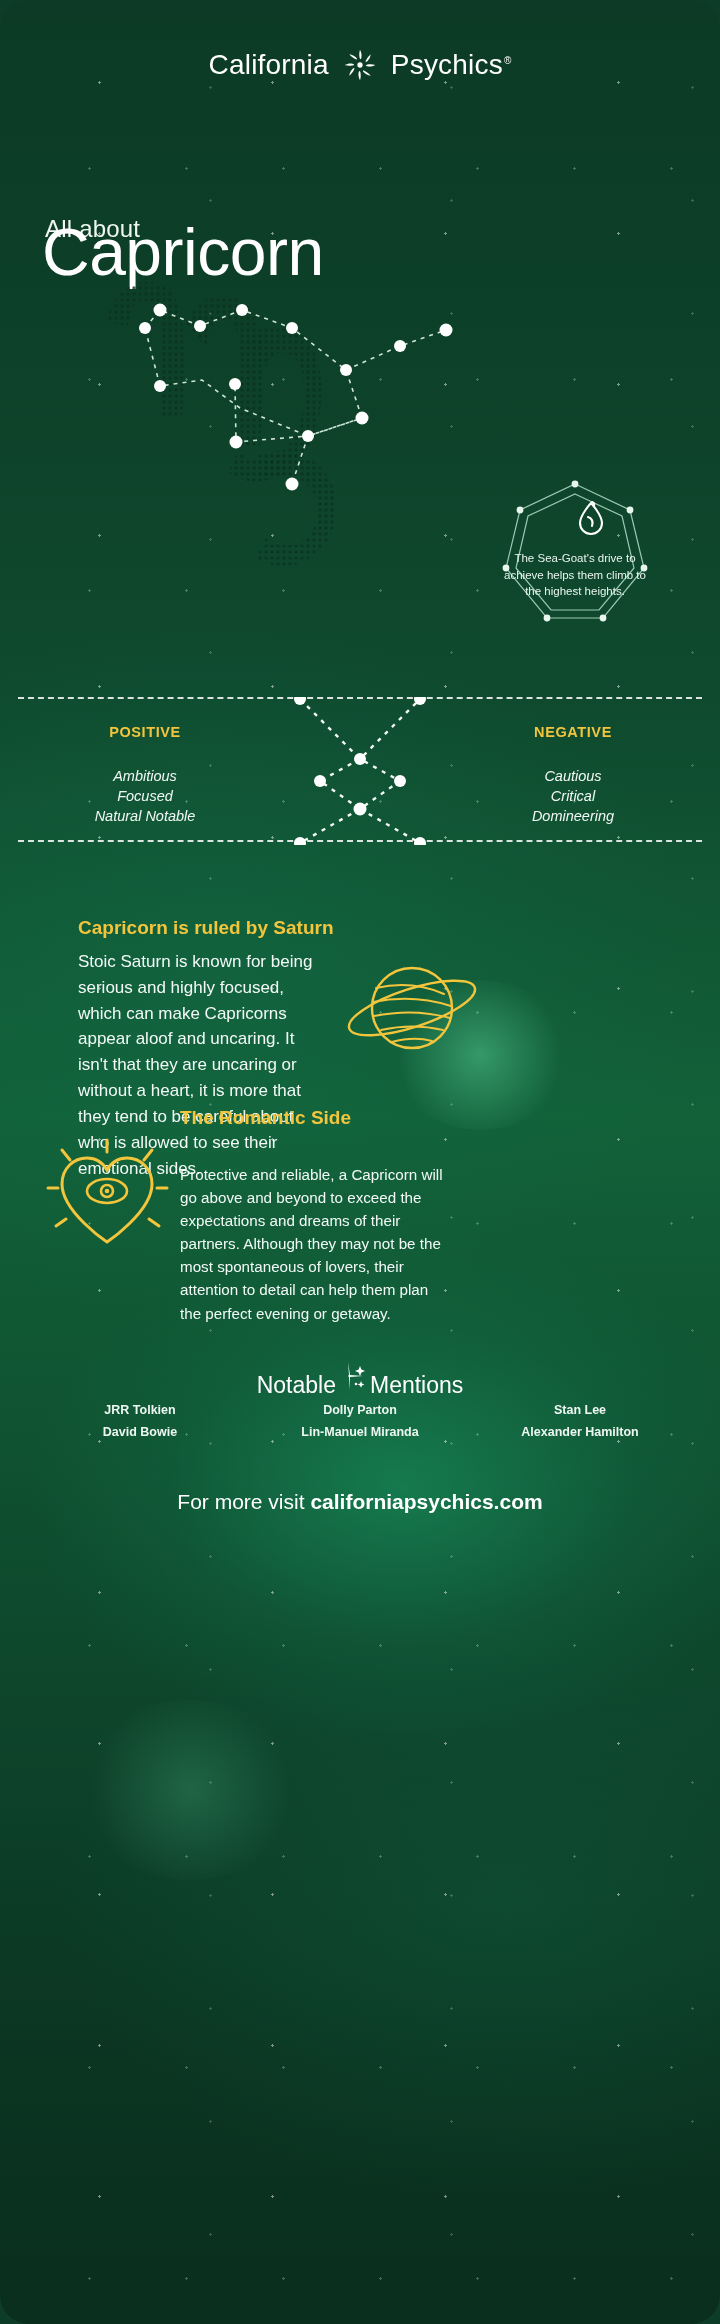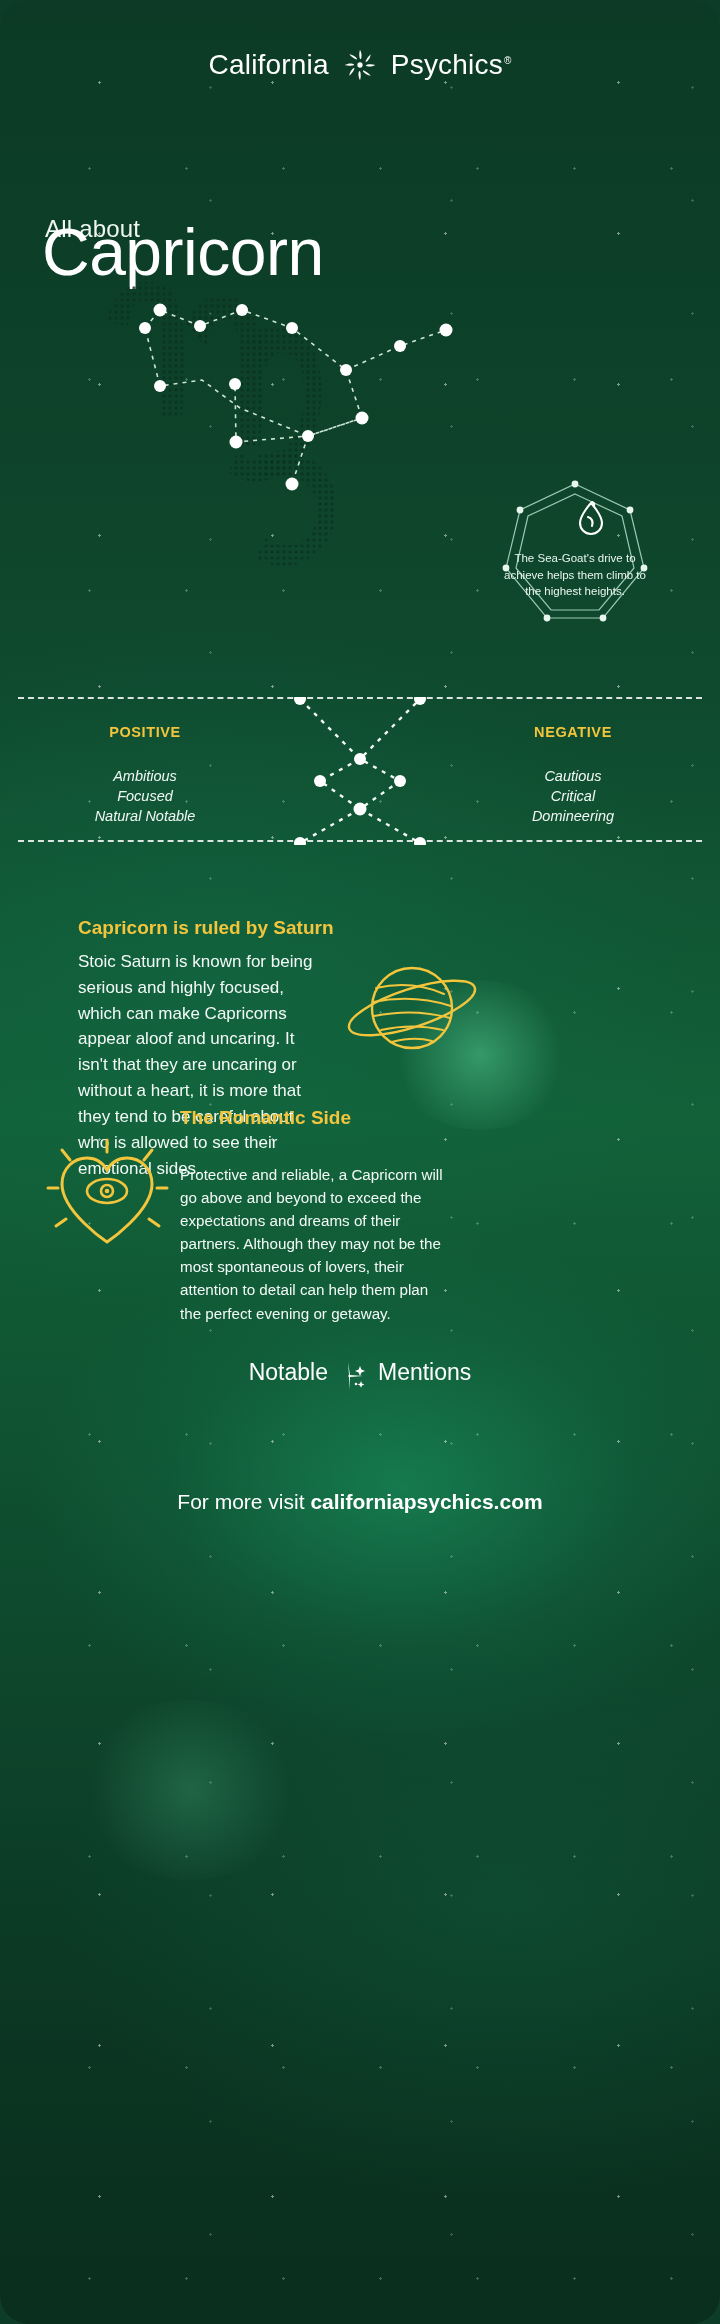--- a/index.html
+++ b/index.html
@@ -118,21 +118,21 @@
   }
   .rom-body {
     position:absolute; top:1163px; left:180px; width:268px;
     font-size:15.2px; line-height:1.52; color:#f3faf6; font-weight:300;
   }
   .heart-art { position:absolute; top:1136px; left:40px; width:135px; height:125px; }
 
   
   .notable-title {
     position:absolute; top:1359px; left:0; width:720px;
-    display:flex; align-items:flex-start; justify-content:center; gap:8px;
+    display:flex; align-items:flex-end; justify-content:center; 
     font-size:23px; font-weight:400; color:#ffffff;
   }
   .notable-grid {
     position:absolute; top:1403px; left:30px; width:660px;
     display:grid; grid-template-columns:repeat(3,1fr); row-gap:8px;
   }
   .notable-cell {
     text-align:center; font-size:12.5px; font-weight:700; color:#eef7f1;
   }
 
@@ -327,17 +327,25 @@
           <path d="M13 18 L12 17 L13 16 L12 3 L14 16 L27 17 L14 18 L13 31 z"></path>
           <path d="M24 7 l1.4 3.6 L29 12 l-3.6 1.4 L24 17 l-1.4-3.6 L19 12 l3.6-1.4z"></path>
           <path d="M25 22 l1 2.4 2.4 1 -2.4 1 -1 2.4 -1-2.4 -2.4-1 2.4-1z"></path>
           <circle cx="20" cy="25" r="1.3"></circle>
         </g>
       </svg>
     </span>
     <span>Mentions</span>
   </div>
 
+  <div class="notable-grid">
+    <div class="notable-cell">JRR Tolkien</div>
+    <div class="notable-cell">Dolly Parton</div>
+    <div class="notable-cell">Stan Lee</div>
+    <div class="notable-cell">David Bowie</div>
+    <div class="notable-cell">Lin-Manuel Miranda</div>
+    <div class="notable-cell">Alexander Hamilton</div>
+  </div>
 
   <div class="footer">
     <span>For more visit </span><b>californiapsychics.com</b>
   </div>
 </div>
 
 </body></html>

